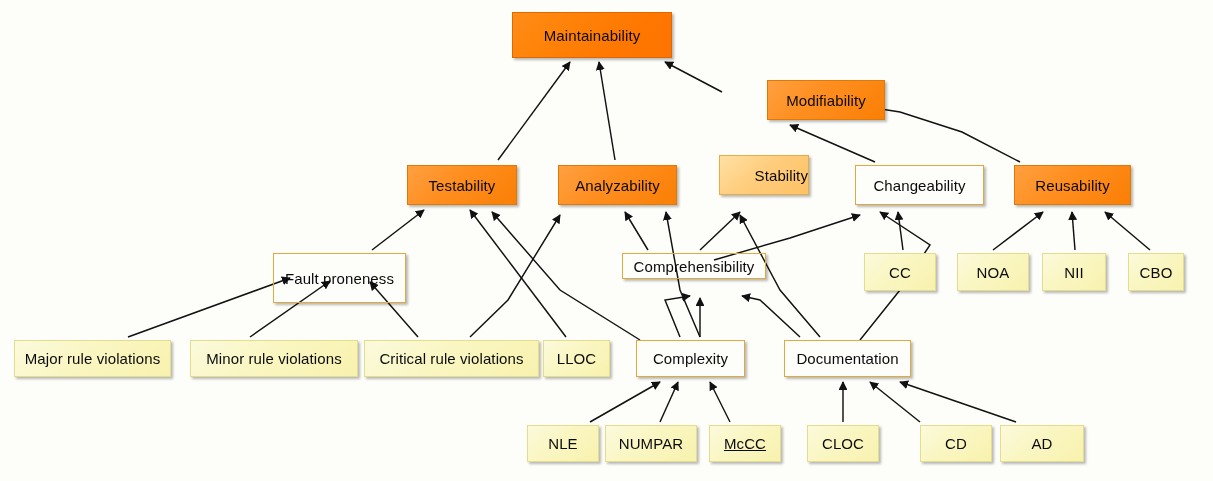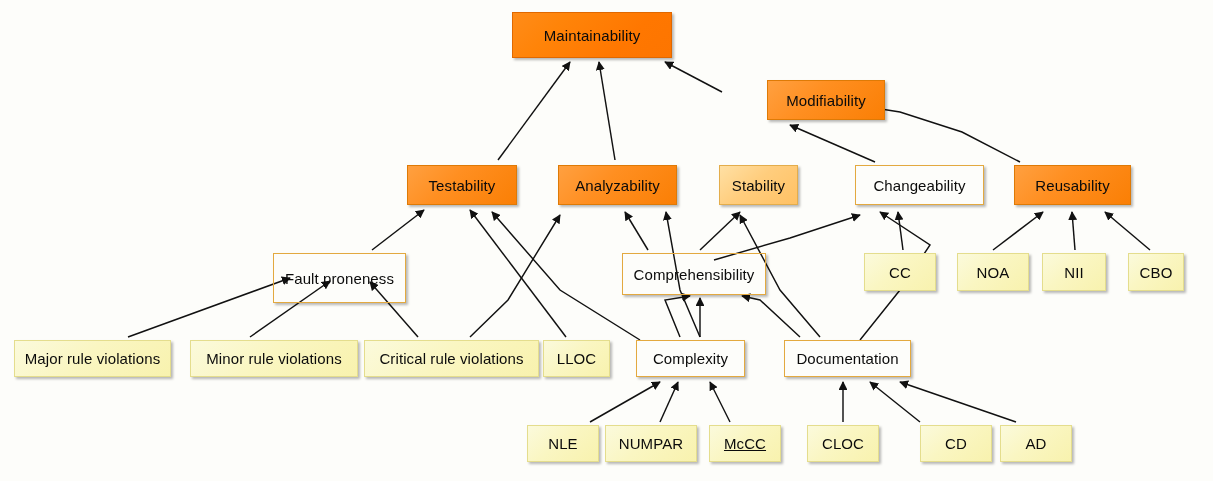--- a/index.html
+++ b/index.html
@@ -105,33 +105,33 @@
       </div>
       <div class="node lvl-subdark" style="left: 719px; top: 80px; width: 118px; height: 40px; margin-left: 48px;">
         <span>Modifiability</span>
       </div>
       <div class="node lvl-subdark" style="left: 400px; top: 165px; width: 110px; height: 40px; margin-left: 7px;">
         <span>Testability</span>
       </div>
       <div class="node lvl-subdark" style="left: 558px; top: 165px; width: 119px; height: 40px;">
         <span>Analyzability</span>
       </div>
-      <div class="node lvl-mid2" style="left: 719px; top: 165px; width: 79px; height: 40px;">
+      <div class="node lvl-mid2" style="left: 719px; top: 155px; width: 90px; height: 40px; justify-content: flex-end;">
         <span>Stability</span>
       </div>
       <div class="node lvl-mid" style="left: 855px; top: 165px; width: 129px; height: 40px;">
         <span>Changeability</span>
       </div>
       <div class="node lvl-subdark" style="left: 1014px; top: 165px; width: 117px; height: 40px;">
         <span>Reusability</span>
       </div>
       <div class="node lvl-mid" style="left: 273px; top: 253px; width: 133px; height: 50px;">
         <span>Fault proneness</span>
       </div>
-      <div class="node lvl-mid" style="left: 622px; top: 253px; width: 144px; height: 42px;">
+      <div class="node lvl-mid" style="left: 622px; top: 253px; width: 144px; height: 26px;">
         <span>Comprehensibility</span>
       </div>
       <div class="node lvl-leaf" style="left: 864px; top: 253px; width: 72px; height: 38px;">
         <span>CC</span>
       </div>
       <div class="node lvl-leaf" style="left: 957px; top: 253px; width: 72px; height: 38px;">
         <span>NOA</span>
       </div>
       <div class="node lvl-leaf" style="left: 1042px; top: 253px; width: 64px; height: 38px;">
         <span>NII</span>
@@ -165,17 +165,17 @@
       </div>
       <div class="node lvl-leaf" style="left: 709px; top: 425px; width: 72px; height: 37px; text-decoration: underline;">
         <span>McCC</span>
       </div>
       <div class="node lvl-leaf" style="left: 807px; top: 425px; width: 72px; height: 37px;">
         <span>CLOC</span>
       </div>
       <div class="node lvl-leaf" style="left: 896px; top: 425px; width: 72px; height: 37px; margin-left: 24px;">
         <span>CD</span>
       </div>
-      <div class="node lvl-leaf" style="left: 1000px; top: 425px; width: 72px; height: 37px;">
+      <div class="node lvl-leaf" style="left: 1000px; top: 425px; width: 84px; height: 37px;">
         <span>AD</span>
       </div>
     </div>
 </div>
 
 </body></html>

